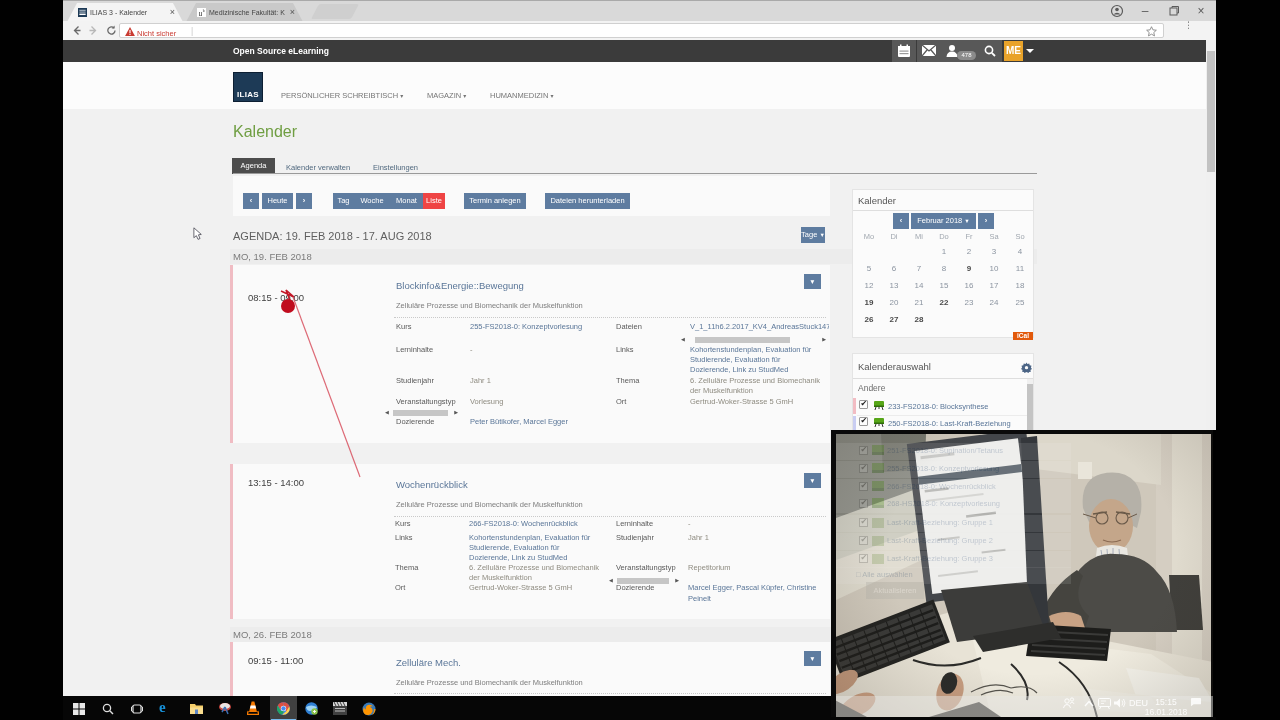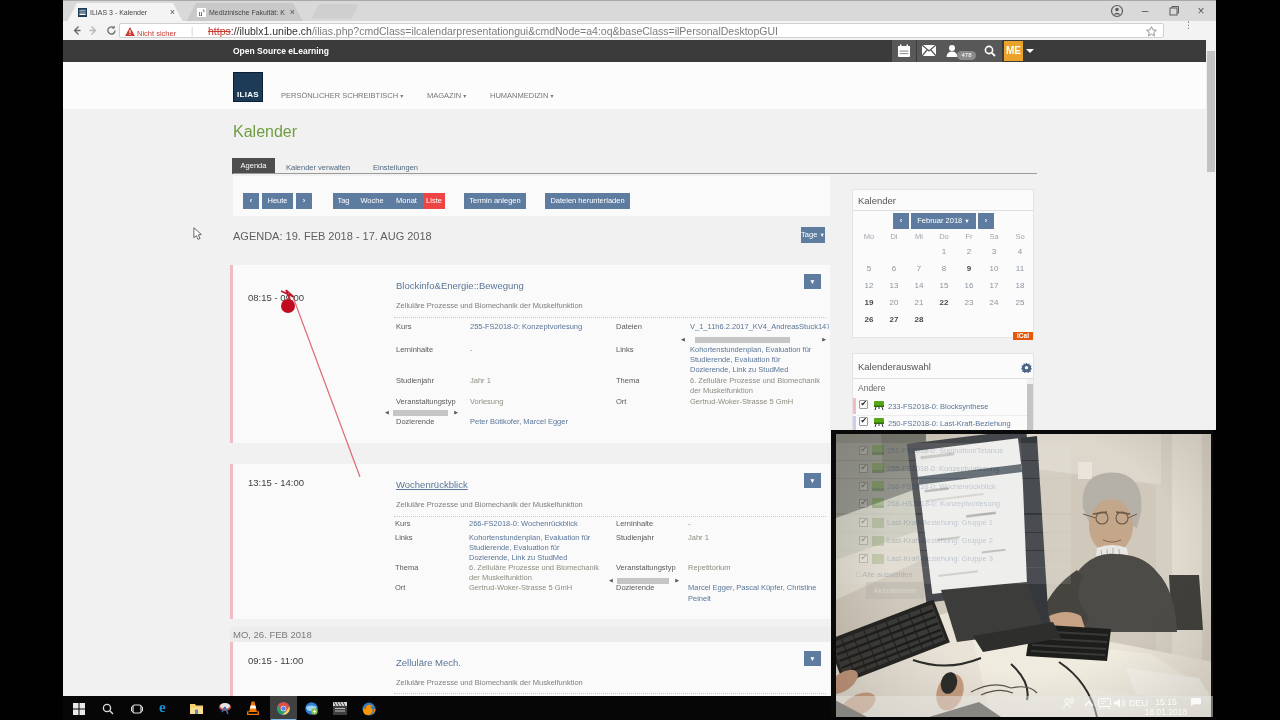--- a/index.html
+++ b/index.html
@@ -120,21 +120,20 @@
           <path d="M8.6 4.5 L8.6 7.6 L5.6 7.6 Z" fill="#6a6a6a"></path>
         </svg>
       <div id="addrbar">
         <svg style="position:absolute;left:5px;top:3px;width:10px;height:9px" viewBox="0 0 12 11">
             <path d="M6 0 L12 11 L0 11 Z" fill="#c93a31"></path>
             <rect x="5.3" y="3.5" width="1.4" height="4" fill="#fff"></rect>
             <rect x="5.3" y="8.3" width="1.4" height="1.4" fill="#fff"></rect>
           </svg>
         <span style="position:absolute;left:17px;top:3px;color:#c93a31;font-size:7.5px;">Nicht sicher</span>
         <span style="position:absolute;left:71px;top:1px;color:#c8c8c8;">|</span>
-        <span style="position:absolute;left:88px;top:1px;color:#7b7b7b;font-size:10.5px;letter-spacing:0;"><span style="color:#c93a31;text-decoration:line-through;">https</span><span style="color:#333;">://ilublx1.unibe.ch</span>/ilias.php?cmdClass=ilcalendarpresentationgui&amp;cmdNode=a4:oq&amp;baseClass=ilPersonalDesktopGUI</span>
         <svg style="position:absolute;right:6px;top:2px;width:11px;height:11px" viewBox="0 0 12 12">
             <path d="M6 0.8 L7.6 4.2 L11.3 4.6 L8.5 7.1 L9.3 10.8 L6 8.9 L2.7 10.8 L3.5 7.1 L0.7 4.6 L4.4 4.2 Z" fill="none" stroke="#8a8a8a" stroke-width="1"></path>
           </svg>
       </div>
       <div style="position:absolute;left:1121px;top:2px;width:3px;height:15px;color:#616161;font-size:9px;line-height:5px;letter-spacing:0;">⋮</div>
     </div>
 
     <div id="darkbar">
       <span style="position:absolute;left:170px;top:0;line-height:22px;color:#fff;font-size:8.5px;font-weight:bold;">Open Source eLearning</span>
       <div class="abs" style="left:829px;top:0;width:24px;height:22px;background:#585858;"></div>
@@ -191,20 +190,21 @@
           <span style="position:absolute;left:21px;width:36px;">Woche</span>
           <span style="position:absolute;left:57px;width:33px;">Monat</span>
           <span style="position:absolute;left:90px;width:22px;background:#ef4444;height:16px;">Liste</span>
         </div>
       <div class="btn" style="left:401px;top:84px;width:62px;height:16px;line-height:16px;">Termin anlegen</div>
       <div class="btn" style="left:482px;top:84px;width:85px;height:16px;line-height:16px;">Dateien herunterladen</div>
 
       <span class="abs" style="left:170px;top:121px;color:#5f5f5f;font-size:11px;">AGENDA: 19. FEB 2018 - 17. AUG 2018</span>
       <div class="btn" style="left:738px;top:118px;width:24px;height:16px;line-height:16px;font-size:7.5px;">Tage <span style="font-size:5.5px;">▼</span></div>
 
+      <div class="abs" style="left:167px;top:140px;width:807px;height:15px;background:#ececec;color:#7b7b7b;font-size:9.5px;line-height:15px;"><span style="margin-left:3px;">MO, 19. FEB 2018</span></div>
       <div class="abs" style="left:167px;top:156px;width:600px;height:178px;background:#fafafa;border-left:3.5px solid #f0bcc3;">
         <span class="abs" style="left:15px;top:27px;color:#3f3f3f;font-size:9.5px;text-align:right;">08:15 - 09:00</span>
         <span class="abs lnk" style="left:163px;top:15px;font-size:9.5px;">Blockinfo&amp;Energie::Bewegung</span>
         <span class="abs" style="left:163px;top:36px;color:#7d7d7d;font-size:7.5px;">Zelluläre Prozesse und Biomechanik der Muskelfunktion</span>
         <div class="abs" style="left:161px;top:52px;width:432px;border-top:1px dotted #c9c9c9;"></div>
         <div class="btn" style="left:571px;top:9px;width:17px;height:15px;line-height:15px;">▾</div>
       </div>
 
       <div id="t1">
         <span class="abs tl" style="left:333px;top:213px;">Kurs</span>
@@ -235,21 +235,21 @@
             <span class="hsb-a" style="left:0;">◀</span>
             <span class="hsb-t" style="left:8px;width:55px;"></span>
             <span class="hsb-a" style="right:0;">▶</span>
           </div>
         <span class="abs tl" style="left:333px;top:308px;">Dozierende</span>
           <span class="abs tvl" style="left:407px;top:308px;">Peter Bütikofer, Marcel Egger</span>
       </div>
 
       <div class="abs" style="left:167px;top:355px;width:600px;height:155px;background:#fafafa;border-left:3.5px solid #f0bcc3;">
         <span class="abs" style="left:15px;top:13px;color:#3f3f3f;font-size:9.5px;">13:15 - 14:00</span>
-        <span class="abs lnk" style="left:163px;top:15px;font-size:9.5px;text-decoration:underline;">Wochenrückblick</span>
+        <span class="abs lnk" style="left:163px;top:15px;font-size:9.5px;">Wochenrückblick</span>
         <span class="abs" style="left:163px;top:36px;color:#7d7d7d;font-size:7.5px;">Zelluläre Prozesse und Biomechanik der Muskelfunktion</span>
         <div class="abs" style="left:161px;top:52px;width:432px;border-top:1px dotted #c9c9c9;"></div>
         <div class="btn" style="left:571px;top:9px;width:17px;height:15px;line-height:15px;">▾</div>
       </div>
       <div id="t2">
         <span class="abs tl" style="left:332px;top:410px;">Kurs</span>
           <span class="abs tvl" style="left:406px;top:410px;">266-FS2018-0: Wochenrückblick</span>
         <span class="abs tl" style="left:553px;top:410px;">Lerninhalte</span>
           <span class="abs tv" style="left:625px;top:410px;">-</span>
         <span class="abs tl" style="left:332px;top:424px;">Links</span>

